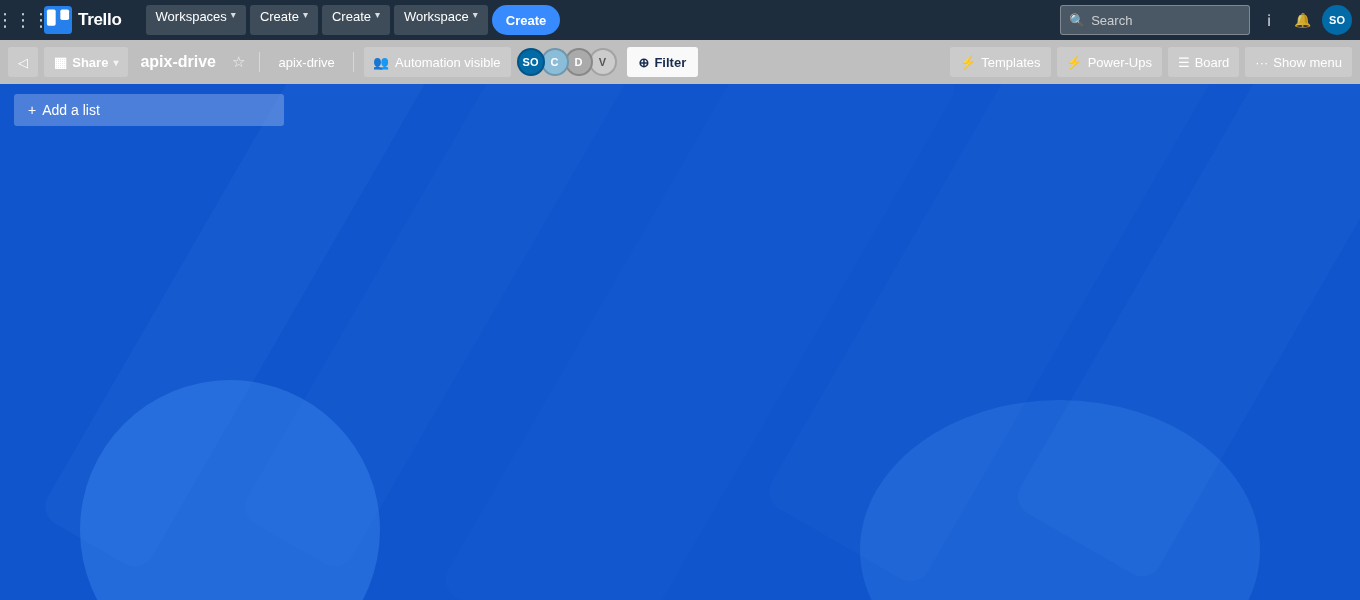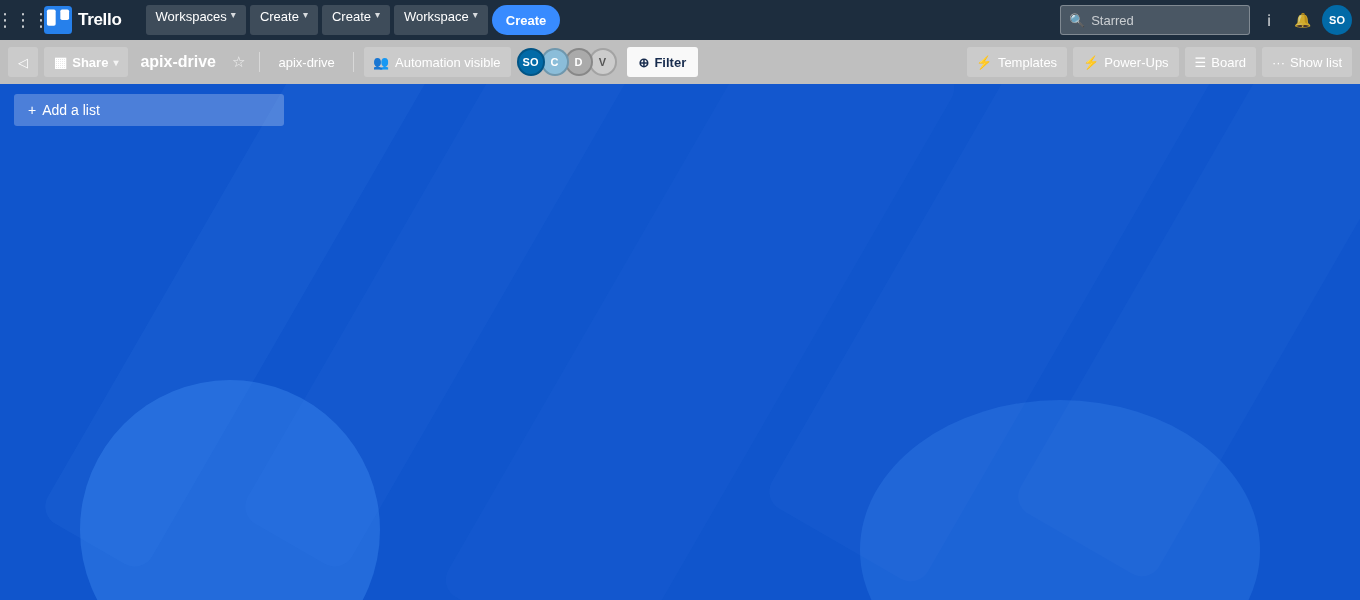--- a/index.html
+++ b/index.html
@@ -205,21 +205,21 @@
   <button class="nav-btn">
     <span>Workspace</span>
     <span class="chevron">▾</span>
   </button>
   <button class="nav-btn-create">Create</button>
 
   <div class="nav-spacer"></div>
 
   <div class="search-box">
     <span style="font-size:13px;">🔍</span>
-    <span style="opacity:0.7; font-size:13px;">Starred</span>
+    <span style="opacity:0.7; font-size:13px;">Search</span>
   </div>
 
   <button class="nav-icon-btn">ℹ</button>
   <button class="nav-icon-btn" style="font-size:14px;">🔔</button>
   <div class="avatar-so">SO</div>
 </div>
 
 <div id="boardheader">
 
   <button class="sidebar-toggle">
@@ -271,21 +271,21 @@
     <span>Power-Ups</span>
   </button>
 
   <button class="action-btn">
     <span>☰</span>
     <span>Board</span>
   </button>
 
   <button class="action-btn">
     <span>···</span>
-    <span>Show list</span>
+    <span>Show menu</span>
   </button>
 </div>
 
 <div id="board">
 
   <div class="stripe" style="width:120px; height:600px; top:-100px; left:180px; transform:rotate(30deg); opacity:0.3;"></div>
   <div class="stripe" style="width:120px; height:600px; top:-100px; left:380px; transform:rotate(30deg); opacity:0.2;"></div>
   <div class="stripe" style="width:200px; height:700px; top:-100px; left:600px; transform:rotate(30deg); opacity:0.15;"></div>
   <div class="stripe" style="width:180px; height:600px; top:-100px; left:900px; transform:rotate(30deg); opacity:0.2;"></div>
   <div class="stripe" style="width:160px; height:600px; top:-100px; left:1150px; transform:rotate(30deg); opacity:0.18;"></div>

